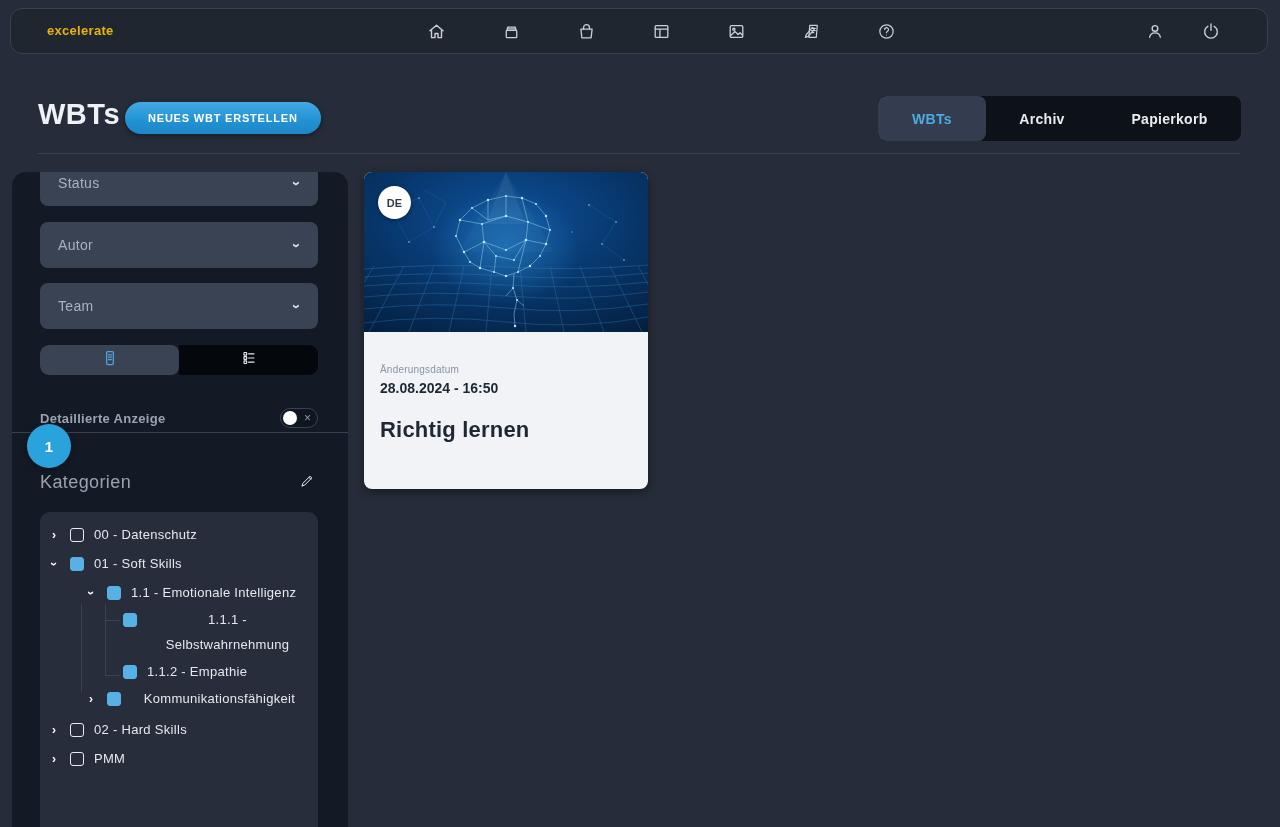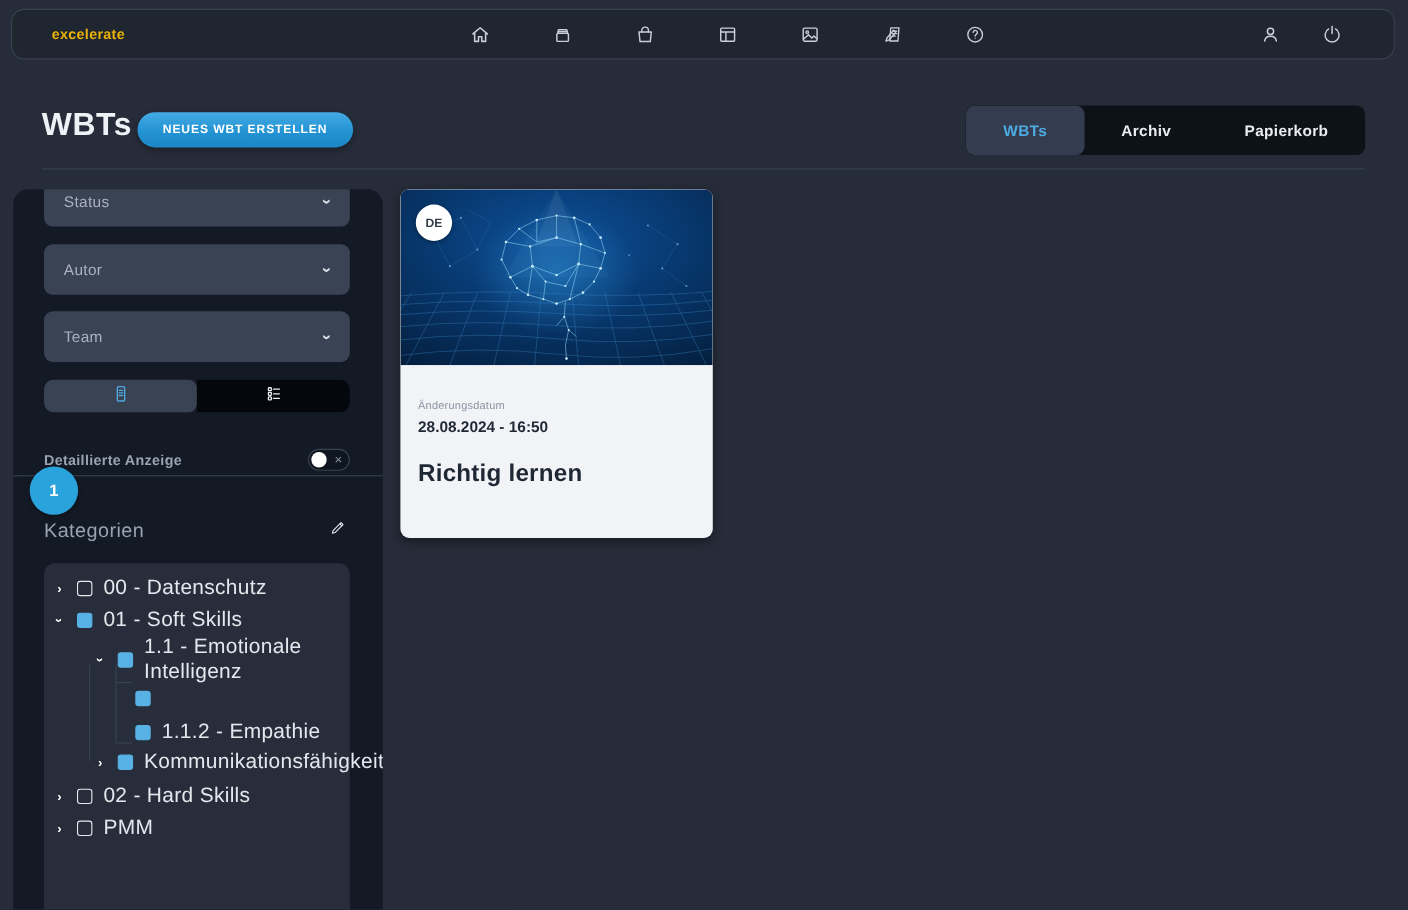--- a/index.html
+++ b/index.html
@@ -72,21 +72,21 @@
   .tree-row.lv1 { padding-left:49px; }
   .tree-row.lv2 { padding-left:83px; }
   .tree-row.multi { align-items:flex-start; }
   .chev { width:18px; flex:none; font-size:12px; font-weight:700; color:#fff; line-height:14px; }
   .chev.right::before { content:"›"; display:inline-block; }
   .chev.down::before { content:"›"; display:inline-block; transform:rotate(90deg); }
   .chev.none { visibility:hidden; }
   .multi .chev, .multi .cbx { margin-top:6px; }
   .cbx { width:14px; height:14px; flex:none; border-radius:3px; border:1.5px solid #e7ebf0; margin-right:10px; }
   .cbx.checked { background:#58b1e4; border-color:#58b1e4; }
-  .lbl { font-size:19px; letter-spacing:.3px; }
+  .lbl { font-size:13px; letter-spacing:.3px; }
   .lbl.centered { flex:1; text-align:center; }
   .lbl.centered div { line-height:25px; }
   .conn { position:absolute; background:#3b4351; }
 
   .count-badge { position:absolute; left:27px; top:424px; width:44px; height:44px;
     border-radius:50%; background:#2aa2dc; color:#fff; font-size:15px; font-weight:600;
     display:flex; align-items:center; justify-content:center; box-shadow:0 2px 6px rgba(0,0,0,.35); }
 
   
   .card-list { position:absolute; left:364px; top:172px; display:flex; gap:24px; }
@@ -249,20 +249,24 @@
           <span class="cbx checked"></span>
           <span class="lbl">01 - Soft Skills</span>
         </div>
         <div class="tree-row lv1">
           <span class="chev down"></span>
           <span class="cbx checked"></span>
           <span class="lbl">1.1 - Emotionale Intelligenz</span>
         </div>
         <div class="tree-row lv2 multi">
           <span class="cbx checked"></span>
+          <span class="lbl centered">
+            <div>1.1.1 -</div>
+            <div>Selbstwahrnehmung</div>
+          </span>
         </div>
         <div class="tree-row lv2">
           <span class="cbx checked"></span>
           <span class="lbl">1.1.2 - Empathie</span>
         </div>
         <div class="tree-row lv1 multi">
           <span class="chev right"></span>
           <span class="cbx checked"></span>
           <span class="lbl centered">
             <div>Kommunikationsfähigkeit</div>

